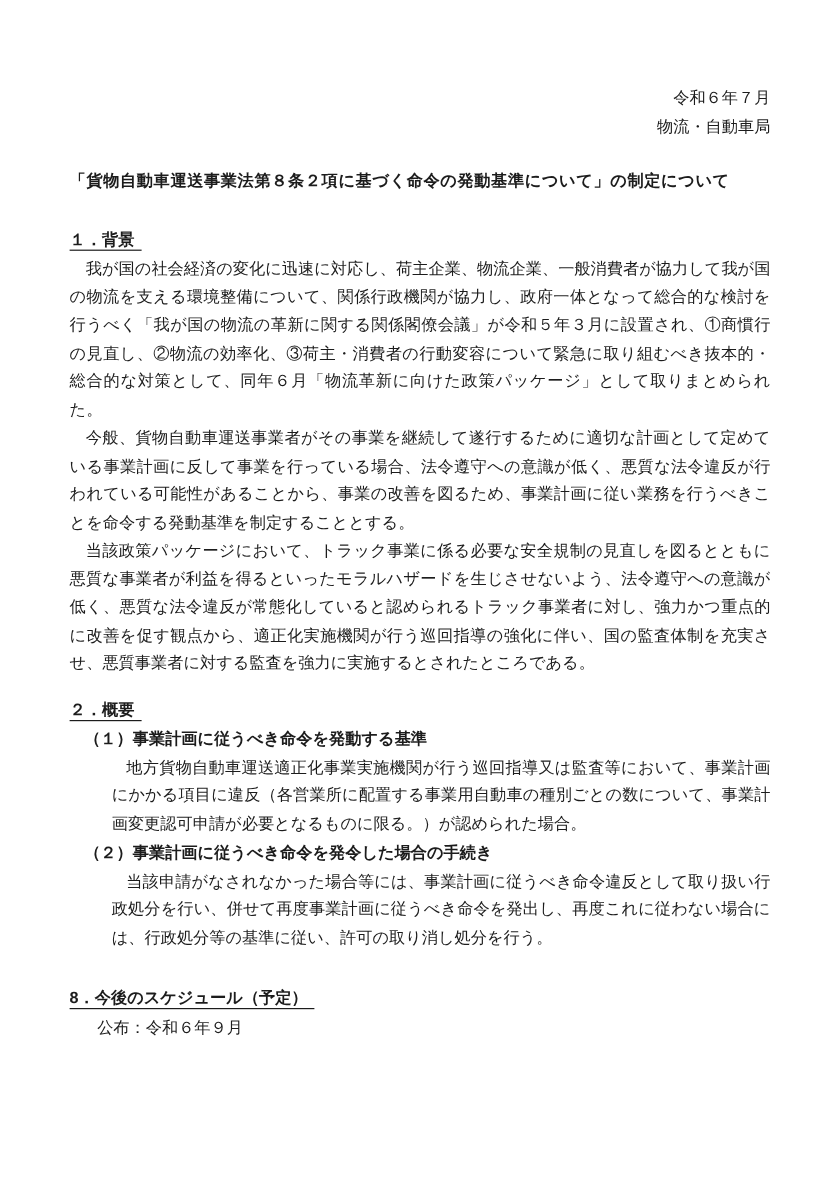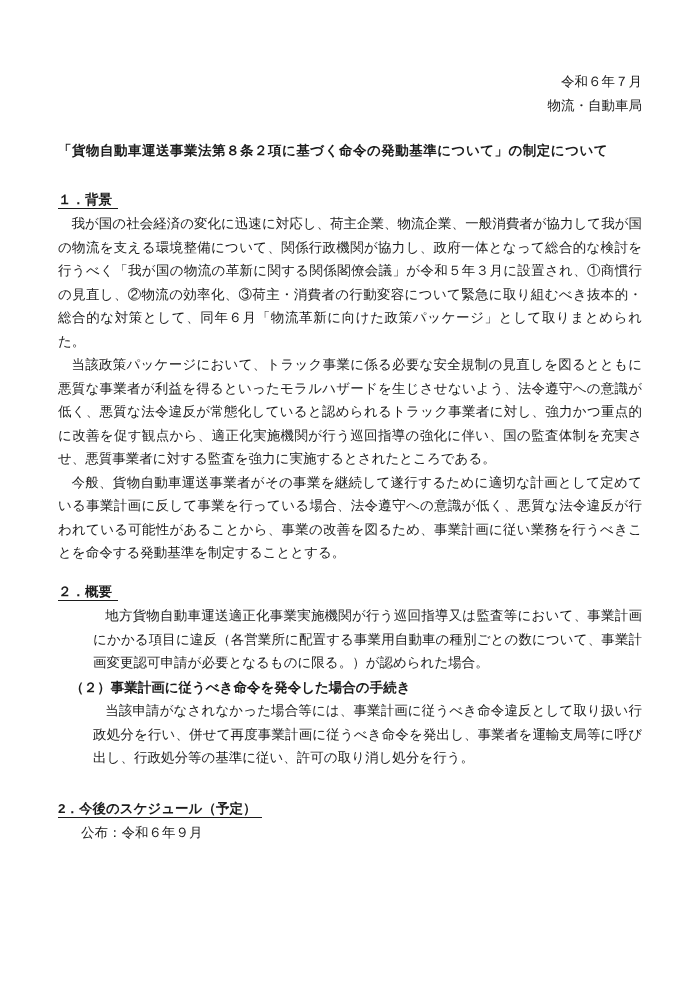--- a/index.html
+++ b/index.html
@@ -65,30 +65,31 @@
     <div>令和６年７月</div>
     <div>物流・自動車局</div>
   </div>
 
   <div class="doc-title">「貨物自動車運送事業法第８条２項に基づく命令の発動基準について」の制定について</div>
 
   <div class="sec-heading">
     <span class="u">１．背景</span>
   </div>
   <p class="body-par">我が国の社会経済の変化に迅速に対応し、荷主企業、物流企業、一般消費者が協力して我が国の物流を支える環境整備について、関係行政機関が協力し、政府一体となって総合的な検討を行うべく「我が国の物流の革新に関する関係閣僚会議」が令和５年３月に設置され、①商慣行の見直し、②物流の効率化、③荷主・消費者の行動変容について緊急に取り組むべき抜本的・総合的な対策として、同年６月「物流革新に向けた政策パッケージ」として取りまとめられた。</p>
+  <p class="body-par">今般、貨物自動車運送事業者がその事業を継続して遂行するために適切な計画として定めている事業計画に反して事業を行っている場合、法令遵守への意識が低く、悪質な法令違反が行われている可能性があることから、事業の改善を図るため、事業計画に従い業務を行うべきことを命令する発動基準を制定することとする。</p>
   <p class="body-par">当該政策パッケージにおいて、トラック事業に係る必要な安全規制の見直しを図るとともに悪質な事業者が利益を得るといったモラルハザードを生じさせないよう、法令遵守への意識が低く、悪質な法令違反が常態化していると認められるトラック事業者に対し、強力かつ重点的に改善を促す観点から、適正化実施機関が行う巡回指導の強化に伴い、国の監査体制を充実させ、悪質事業者に対する監査を強力に実施するとされたところである。</p>
-  <p class="body-par">今般、貨物自動車運送事業者がその事業を継続して遂行するために適切な計画として定めている事業計画に反して事業を行っている場合、法令遵守への意識が低く、悪質な法令違反が行われている可能性があることから、事業の改善を図るため、事業計画に従い業務を行うべきことを命令する発動基準を制定することとする。</p>
 
   <div class="sec-heading mt16">
     <span class="u">２．概要</span>
   </div>
 
+  <p class="item-label">（１）事業計画に従うべき命令を発動する基準</p>
   <p class="item-par">地方貨物自動車運送適正化事業実施機関が行う巡回指導又は監査等において、事業計画にかかる項目に違反（各営業所に配置する事業用自動車の種別ごとの数について、事業計画変更認可申請が必要となるものに限る。）が認められた場合。</p>
 
   <p class="item-label">（２）事業計画に従うべき命令を発令した場合の手続き</p>
-  <p class="item-par">当該申請がなされなかった場合等には、事業計画に従うべき命令違反として取り扱い行政処分を行い、併せて再度事業計画に従うべき命令を発出し、事業者を運輸支局等に呼び出し、行政処分等の基準に従い、許可の取り消し処分を行う。</p>
+  <p class="item-par">当該申請がなされなかった場合等には、事業計画に従うべき命令違反として取り扱い行政処分を行い、併せて再度事業計画に従うべき命令を発出し、再度これに従わない場合には、行政処分等の基準に従い、許可の取り消し処分を行う。</p>
 
   <div class="sec-heading mt28">
-    <span class="u">2．今後のスケジュール（予定）</span>
+    <span class="u">8．今後のスケジュール（予定）</span>
   </div>
   <p class="sched-line">公布：令和６年９月</p>
 
 </div>
 
 </body></html>

